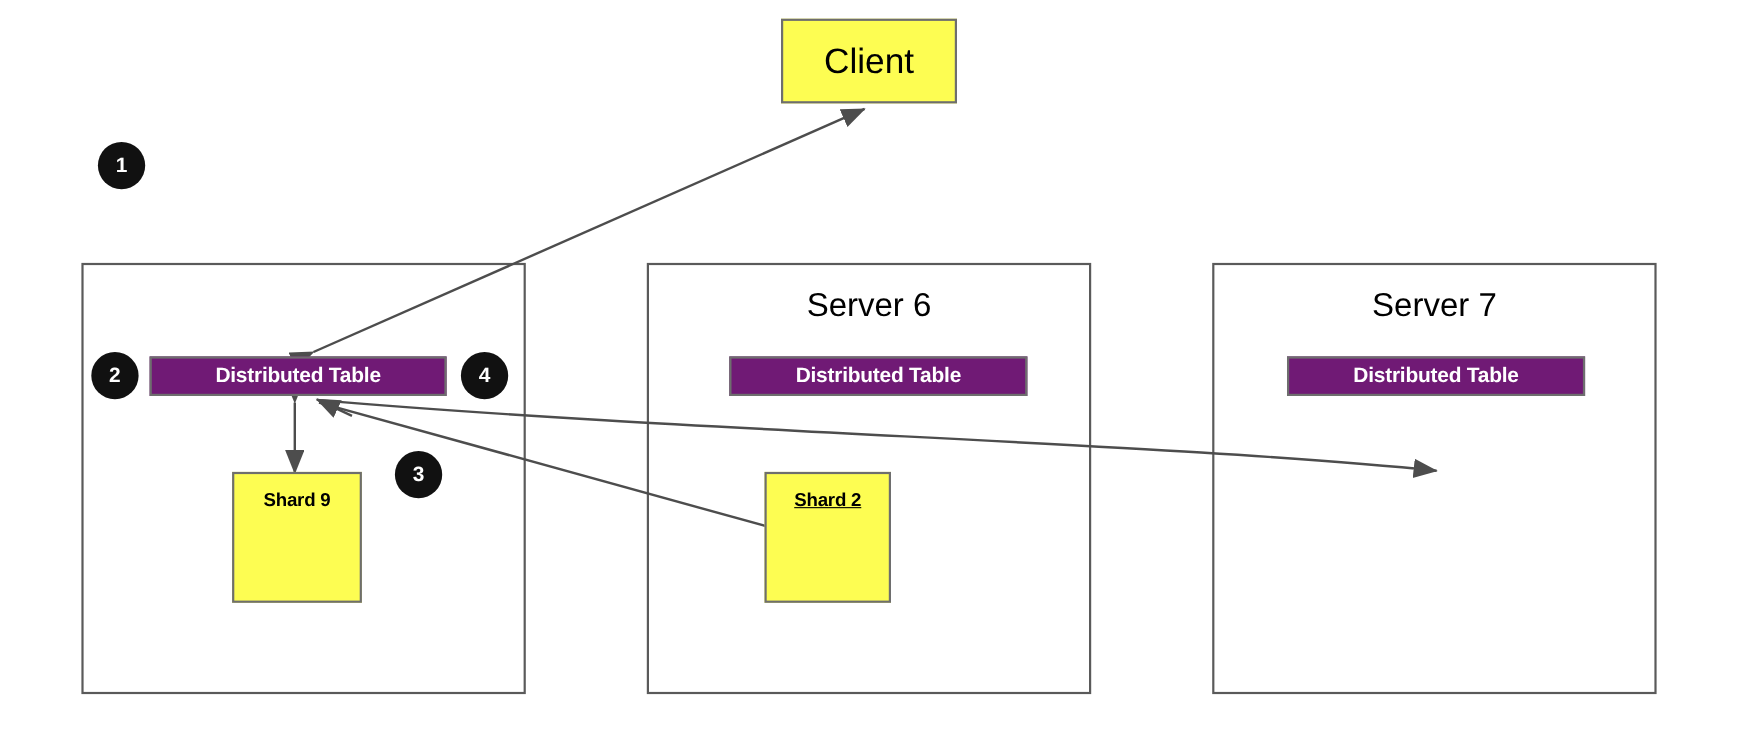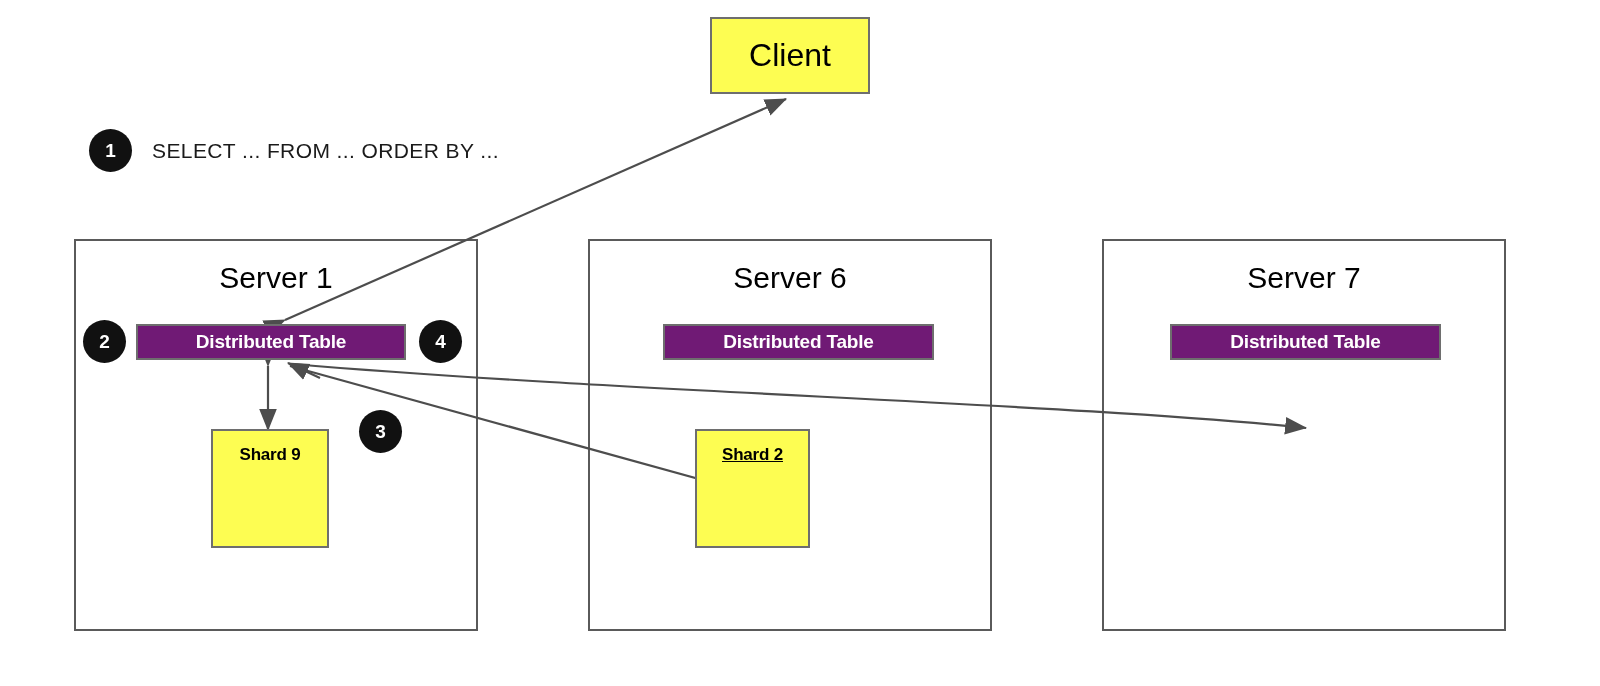--- a/index.html
+++ b/index.html
@@ -128,23 +128,21 @@
     <path d="M 292,364 C 620,392 1080,404 1306,428" fill="none" stroke="#4d4d4d" stroke-width="2.2" marker-end="url(#ah)"></path>
 
     <line x1="320" y1="378" x2="288" y2="363" stroke="#4d4d4d" stroke-width="2.2" marker-end="url(#ah)"></line>
   </svg>
 
   <div class="client-box" style="left:710px; top:17px; width:160px; height:77px;">
     <span>Client</span>
   </div>
 
   <div class="badge" style="left:89px; top:129px;">1</div>
-  <div class="step-label" style="left:152px; top:139px;">SELECT ... FROM ... ORDER BY ...</div>
 
-  <div class="server-title" style="left:74px; top:261px; width:404px;">Server 1</div>
   <div class="dist-table" style="left:136px; top:324px; width:270px; height:36px;">
     <span>Distributed Table</span>
   </div>
   <div class="badge" style="left:83px; top:320px;">2</div>
   <div class="badge" style="left:419px; top:320px;">4</div>
   <div class="shard-box" style="left:211px; top:429px; width:118px; height:119px;">
     <span>Shard 9</span>
   </div>
   <div class="badge" style="left:359px; top:410px;">3</div>
 

